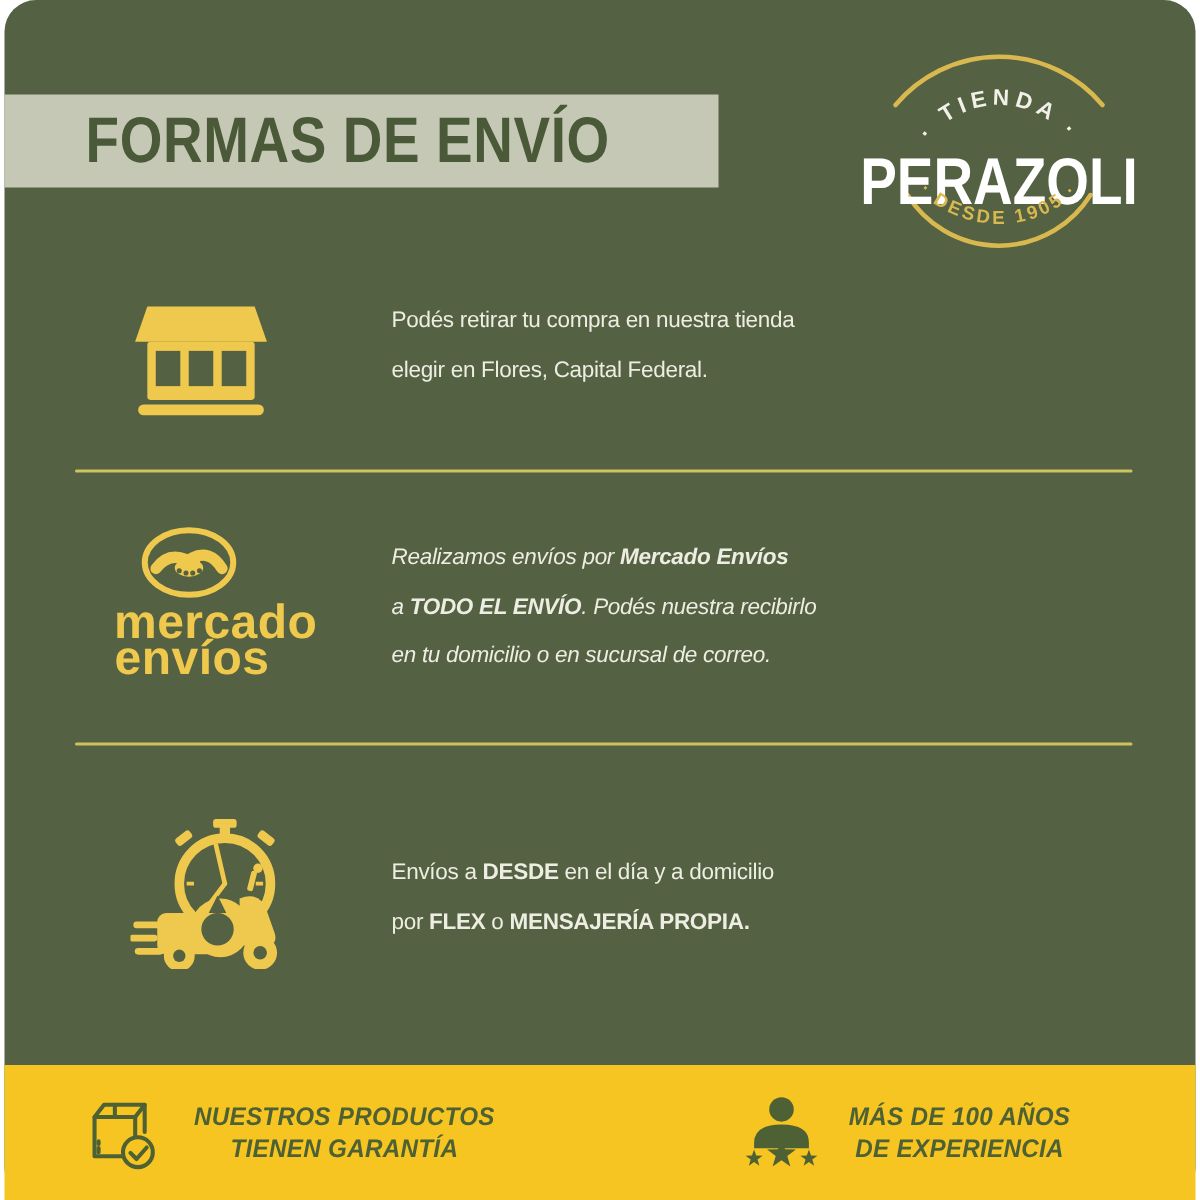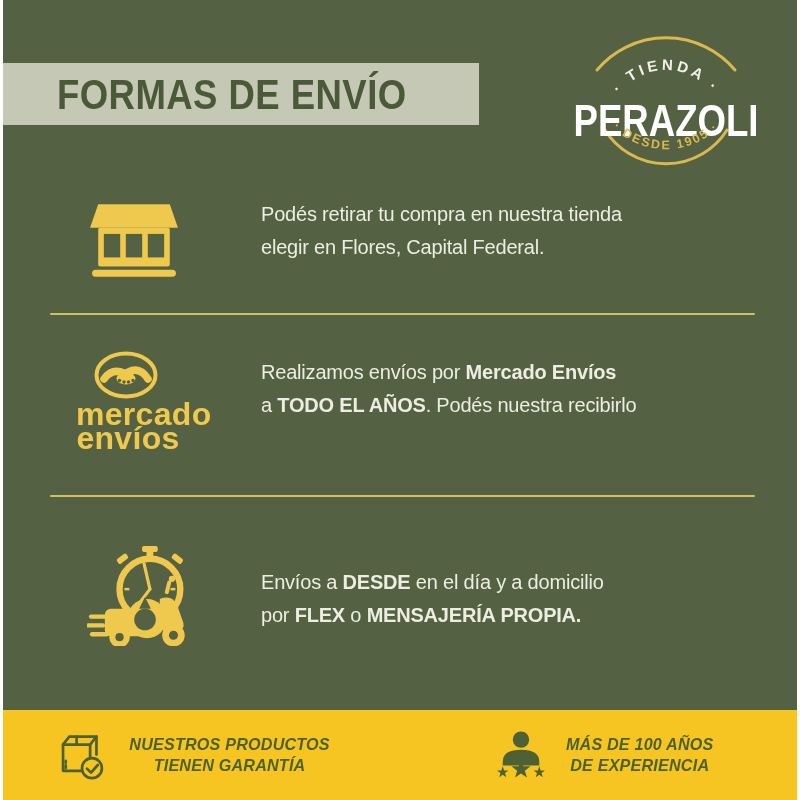--- a/index.html
+++ b/index.html
@@ -1,38 +1,38 @@
 <!DOCTYPE html>
 <html><head>
 <meta charset="utf-8">
 <style>
   html,body{margin:0;padding:0;}
   body{
     width:800px;height:800px;position:relative;background:#ffffff;overflow:hidden;
     font-family:"Liberation Sans","DejaVu Sans",sans-serif;
   }
-  .canvas{position:absolute;top:0;bottom:0;left:3px;right:3px;background:#546142;}
+  .canvas{position:absolute;top:0;bottom:0;left:3px;right:3px;background:#546142;border-radius:21px;}
 
   
   .title-bar{position:absolute;top:63px;left:0;width:476px;height:62px;background:#C6C8B6;display:flex;align-items:center;}
   .title-text{margin-left:54px;font-size:43px;font-weight:bold;color:#4A5A39;letter-spacing:.5px;
     transform:scaleX(.85);transform-origin:left center;white-space:nowrap;}
   .logo{position:absolute;top:18px;left:558px;width:210px;height:165px;}
 
   
   .row-icon{position:absolute;}
   #store-icon{left:85px;top:196px;}
   #me-oval{left:90px;top:351px;}
   #me-wordmark{position:absolute;left:73px;top:402px;width:104px;text-align:center;
     color:#EFC94D;font-weight:bold;font-size:32px;line-height:24px;letter-spacing:.3px;}
   #scooter-icon{left:84px;top:546px;}
 
-  .row-text{position:absolute;left:258px;color:#EDEDE2;font-size:20px;letter-spacing:-.2px;}
+  .row-text{position:absolute;left:258px;color:#EDEDE2;font-size:15px;letter-spacing:-.2px;}
   #row1-text{top:198px;}
-  #row2-text{top:356px;}
+  #row2-text{top:356px;font-style:italic;}
   #row3-text{top:566px;}
   .tline{line-height:32.5px;white-space:nowrap;}
   .tline .b{font-weight:bold;}
 
   .divider{position:absolute;left:47px;right:42px;height:2px;background:#CFC35F;border-radius:1px;}
   #divider1{top:313px;}
   #divider2{top:495px;}
 
   
   .footer{position:absolute;left:0;right:0;bottom:0;height:90px;background:#F6C521;display:flex;align-items:center;gap:28px;}
@@ -105,21 +105,22 @@
         <circle cx="40" cy="29.5" r="1.7"></circle>
       </g>
     </svg>
   </div>
   <div id="me-wordmark">
     <div>mercado</div>
     <div>envíos</div>
   </div>
   <div class="row-text" id="row2-text">
       <div class="tline"><span>Realizamos envíos por </span><span class="b">Mercado Envíos</span></div>
-      <div class="tline"><span>a </span><span class="b">TODO EL AÑOS</span><span>. Podés nuestra recibirlo</span></div>
+      <div class="tline"><span>a </span><span class="b">TODO EL ENVÍO</span><span>. Podés nuestra recibirlo</span></div>
+      <div class="tline"><span>en tu domicilio o en sucursal de correo.</span></div>
     </div>
 
   <div class="divider" id="divider2"></div>
 
   <div class="row-icon" id="scooter-icon">
     <svg viewBox="0 0 120 102" width="118" height="100">
 
       <g stroke="#EFC94D" fill="none">
         <circle cx="64" cy="44" r="31" stroke-width="6.5"></circle>
         <path d="M64,44 L58,18" stroke-width="3.2" stroke-linecap="round"></path>

